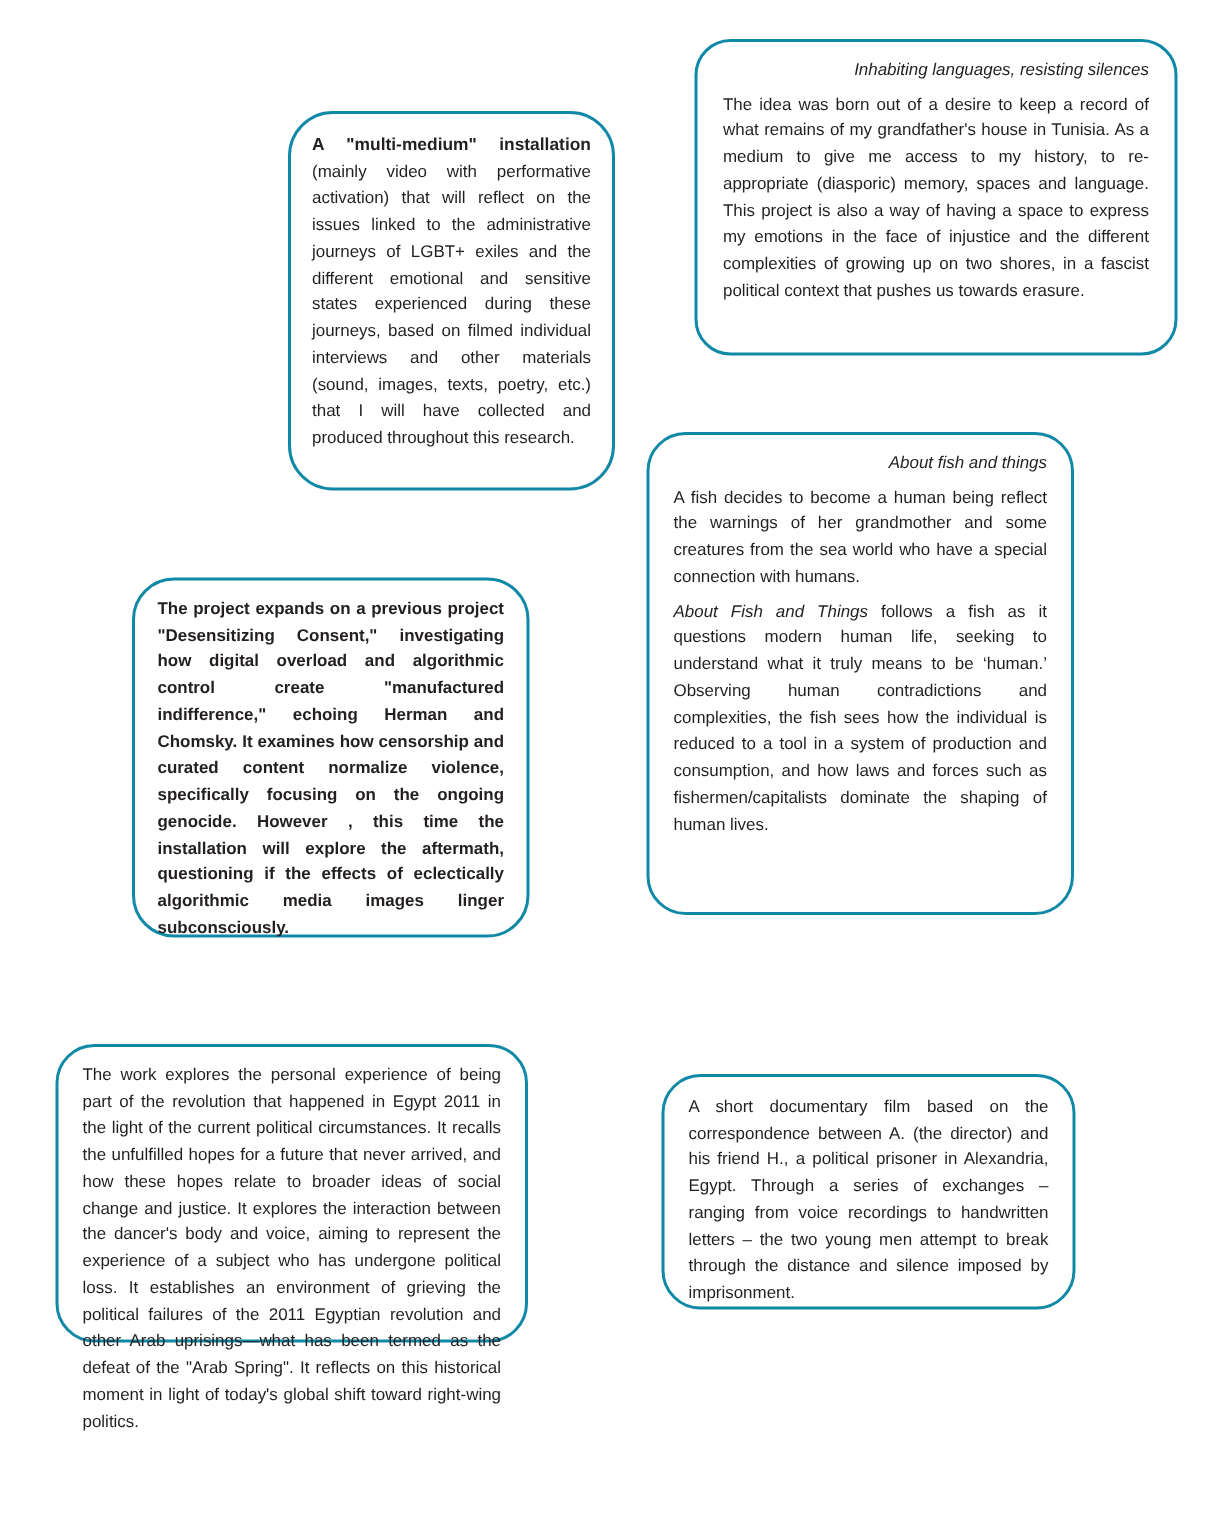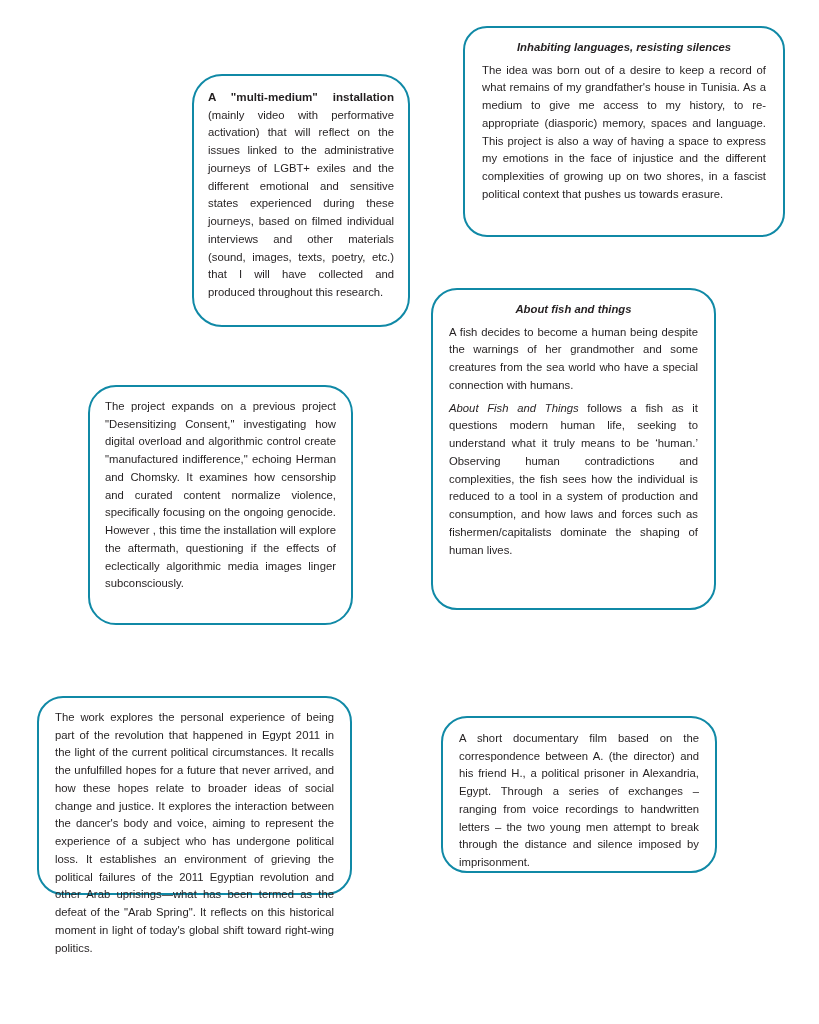--- a/index.html
+++ b/index.html
@@ -33,23 +33,23 @@
     line-height: 1.57;
     color: #231f20;
   }
   .card p {
     margin: 0;
   }
   .card p + p {
     margin-top: 5px;
   }
   .card-title {
-    font-weight: bold;
+    font-weight: normal;
     font-style: italic;
-    text-align: center;
+    text-align: right;
     margin: 0 0 1px 0;
   }
   .inline-italic {
     font-style: italic;
   }
 
   
   #card-installation {
     left: 192px;
     top: 74px;
@@ -84,20 +84,21 @@
   }
 
   
   #card-desensitizing {
     left: 88px;
     top: 385px;
     width: 265px;
     height: 240px;
     border-radius: 28px;
     padding: 11px 15px;
+    font-weight: bold;
   }
 
   
   #card-egypt {
     left: 37px;
     top: 696px;
     width: 315px;
     height: 199px;
     border-radius: 26px;
     padding: 11px 16px;
@@ -122,21 +123,21 @@
     <p><span class="card-lead">A "multi-medium" installation</span> <span>(mainly video with performative activation) that will reflect on the issues linked to the administrative journeys of LGBT+ exiles and the different emotional and sensitive states experienced during these journeys, based on filmed individual interviews and other materials (sound, images, texts, poetry, etc.) that I will have collected and produced throughout this research.</span></p>
   </div>
 
   <div class="card" id="card-inhabiting">
     <p class="card-title">Inhabiting languages, resisting silences</p>
     <p>The idea was born out of a desire to keep a record of what remains of my grandfather's house in Tunisia. As a medium to give me access to my history, to re-appropriate (diasporic) memory, spaces and language. This project is also a way of having a space to express my emotions in the face of injustice and the different complexities of growing up on two shores, in a fascist political context that pushes us towards erasure.</p>
   </div>
 
   <div class="card" id="card-fish">
     <p class="card-title">About fish and things</p>
-    <p>A fish decides to become a human being despite the warnings of her grandmother and some creatures from the sea world who have a special connection with humans.</p>
+    <p>A fish decides to become a human being reflect the warnings of her grandmother and some creatures from the sea world who have a special connection with humans.</p>
     <p><span class="inline-italic">About Fish and Things</span><span> follows a fish as it questions modern human life, seeking to understand what it truly means to be ‘human.’ Observing human contradictions and complexities, the fish sees how the individual is reduced to a tool in a system of production and consumption, and how laws and forces such as fishermen/capitalists dominate the shaping of human lives.</span></p>
   </div>
 
   <div class="card" id="card-desensitizing">
     <p>The project expands on a previous project "Desensitizing Consent," investigating how digital overload and algorithmic control create "manufactured indifference," echoing Herman and Chomsky. It examines how censorship and curated content normalize violence, specifically focusing on the ongoing genocide. However , this time the installation will explore the aftermath, questioning if the effects of eclectically algorithmic media images linger subconsciously.</p>
   </div>
 
   <div class="card" id="card-egypt">
     <p>The work explores the personal experience of being part of the revolution that happened in Egypt 2011 in the light of the current political circumstances. It recalls the unfulfilled hopes for a future that never arrived, and how these hopes relate to broader ideas of social change and justice. It explores the interaction between the dancer's body and voice, aiming to represent the experience of a subject who has undergone political loss. It establishes an environment of grieving the political failures of the 2011 Egyptian revolution and other Arab uprisings—what has been termed as the defeat of the "Arab Spring". It reflects on this historical moment in light of today's global shift toward right-wing politics.</p>
   </div>

